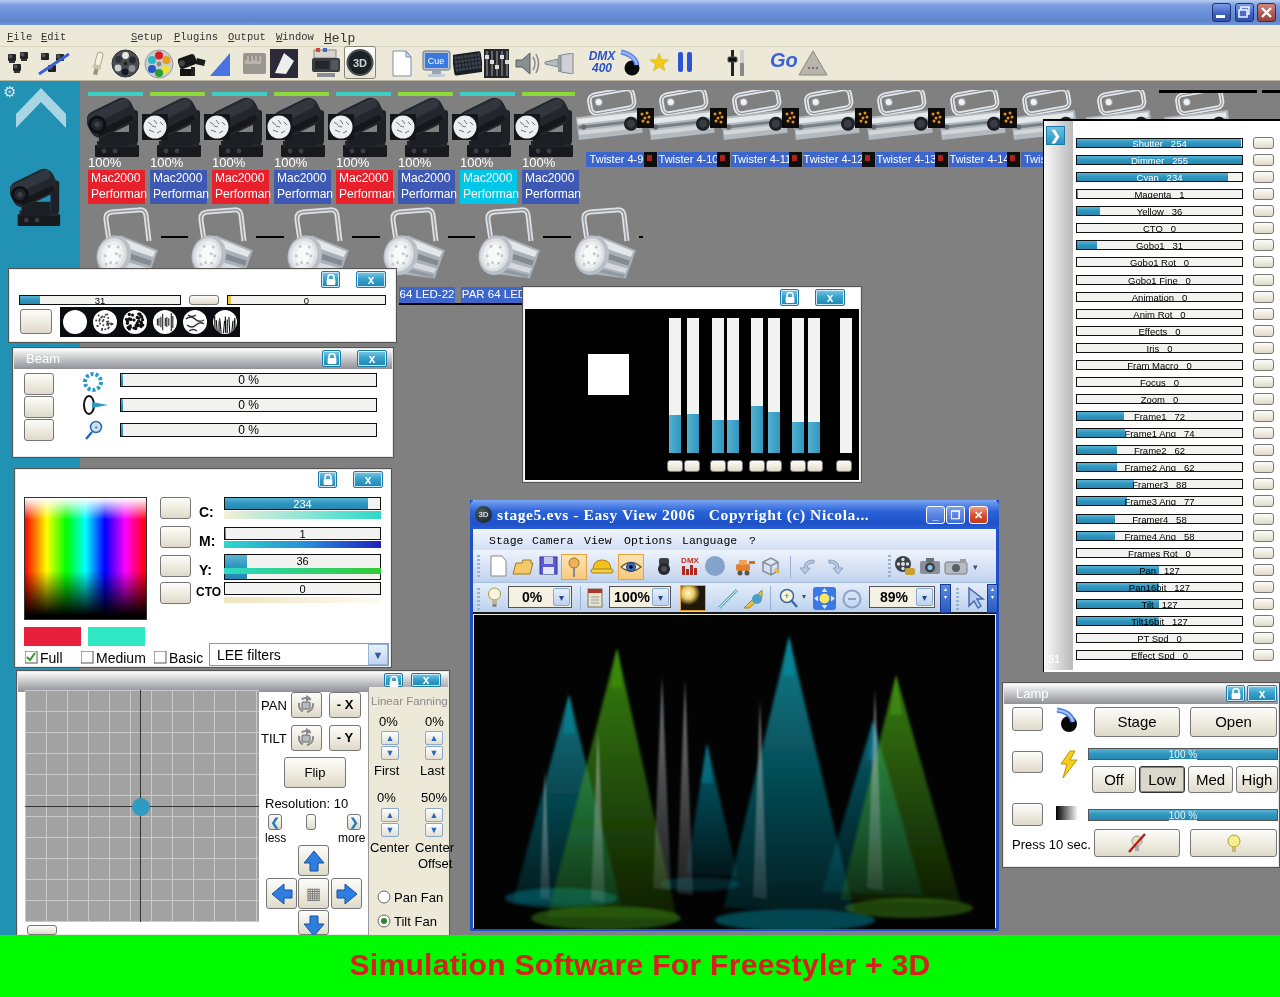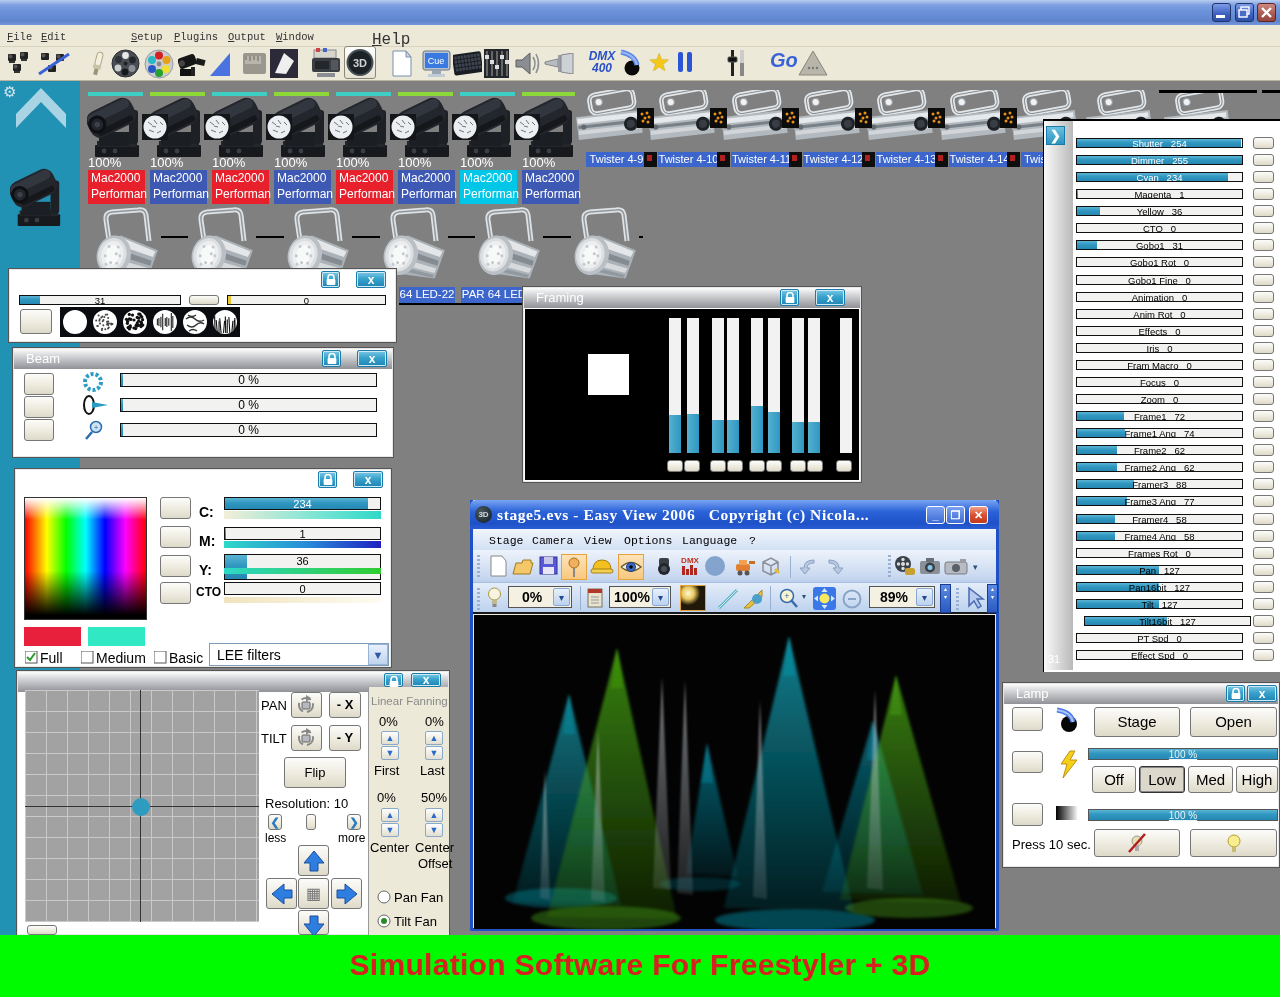--- a/index.html
+++ b/index.html
@@ -41,21 +41,21 @@
         <path d="M4 4 L13 13 M13 4 L4 13" stroke="#fff" stroke-width="2.4"></path>
       </svg></div>
     <div class="abs" style="left:0;top:25px;width:1280px;height:22px;background:#ece9d8;border-bottom:1px solid #d8d4c0;"></div>
     <div class="abs mono" style="left:7px;top:31px;font-size:10.5px;color:#333;"><span class="u">F</span>ile</div>
     <div class="abs mono" style="left:41px;top:31px;font-size:10.5px;color:#333;"><span class="u">E</span>dit</div>
     <div class="abs mono" style="left:78px;top:31px;font-size:10px;color:#333;margin-top:16px;"><span class="u">F</span>ixture</div>
     <div class="abs mono" style="left:131px;top:31px;font-size:10.5px;color:#333;"><span class="u">S</span>etup</div>
     <div class="abs mono" style="left:174px;top:31px;font-size:10.5px;color:#333;"><span class="u">P</span>lugins</div>
     <div class="abs mono" style="left:228px;top:31px;font-size:10.5px;color:#333;"><span class="u">O</span>utput</div>
     <div class="abs mono" style="left:276px;top:31px;font-size:10.5px;color:#333;"><span class="u">W</span>indow</div>
-    <div class="abs mono" style="left:324px;top:31px;font-size:16px;color:#333;margin-left:48px;"><span class="u">H</span>elp</div>
+    <div class="abs mono" style="left:324px;top:31px;font-size:13px;color:#333;"><span class="u">H</span>elp</div>
     <div class="abs" style="left:0;top:47px;width:1280px;height:34px;background:#ece9d8;border-bottom:1px solid #b8b4a0;"></div>
     <div class="abs" style="left:6px;top:52px;width:30px;height:24px;"><svg width="30" height="24" viewBox="0 0 30 24">
         <g transform="translate(2,2)">
           <rect width="8" height="7" rx="1" fill="#222"></rect>
           <circle cx="2.5" cy="2.5" r="2" fill="#555"></circle>
           <rect x="1" y="7" width="6" height="2" fill="#333"></rect>
         </g>
         <g transform="translate(14,0)">
           <rect width="8" height="7" rx="1" fill="#222"></rect>
           <circle cx="2.5" cy="2.5" r="2" fill="#555"></circle>
@@ -1012,21 +1012,21 @@
     <div class="chs" style="left:1076px;top:582px;width:167px;">
       <div class="chf" style="width:82px"></div>
       <div class="chl" style="color:#000">Pan16bit&nbsp;&nbsp;&nbsp;127</div>
     </div>
     <div class="sbtn abs" style="left:1253px;top:581px;width:21px;height:12px;"></div>
     <div class="chs" style="left:1076px;top:599px;width:167px;">
       <div class="chf" style="width:82px"></div>
       <div class="chl" style="color:#000">Tilt&nbsp;&nbsp;&nbsp;127</div>
     </div>
     <div class="sbtn abs" style="left:1253px;top:598px;width:21px;height:12px;"></div>
-    <div class="chs" style="left:1076px;top:616px;width:167px;margin-left:8px;">
+    <div class="chs" style="left:1076px;top:616px;width:167px;">
       <div class="chf" style="width:82px"></div>
       <div class="chl" style="color:#000">Tilt16bit&nbsp;&nbsp;&nbsp;127</div>
     </div>
     <div class="sbtn abs" style="left:1253px;top:615px;width:21px;height:12px;"></div>
     <div class="chs" style="left:1076px;top:633px;width:167px;">
       <div class="chf" style="width:0px"></div>
       <div class="chl" style="color:#000">PT Spd&nbsp;&nbsp;&nbsp;0</div>
     </div>
     <div class="sbtn abs" style="left:1253px;top:632px;width:21px;height:12px;"></div>
     <div class="chs" style="left:1076px;top:650px;width:167px;">
@@ -1156,21 +1156,20 @@
       <line x1="11.1" y1="26" x2="9.7" y2="11.3" stroke="#111" stroke-width="1.1"></line>
       <line x1="13.5" y1="26" x2="14.6" y2="13.9" stroke="#111" stroke-width="1.1"></line>
       <line x1="15.7" y1="26" x2="15.3" y2="9.6" stroke="#111" stroke-width="1.1"></line>
       <line x1="17.2" y1="26" x2="17.3" y2="12.6" stroke="#111" stroke-width="1.1"></line>
       <line x1="19.8" y1="26" x2="18.9" y2="10.0" stroke="#111" stroke-width="1.1"></line>
       <line x1="21.8" y1="26" x2="22.9" y2="13.9" stroke="#111" stroke-width="1.1"></line>
       <line x1="23.8" y1="26" x2="24.5" y2="12.9" stroke="#111" stroke-width="1.1"></line>
       <line x1="25.2" y1="26" x2="24.8" y2="11.1" stroke="#111" stroke-width="1.1"></line>
     </svg>
     <div class="fswin" style="left:522px;top:286px;width:340px;height:197px;">
-      <div class="fstitle">Framing</div>
       <div class="lockbtn" style="right:62px;"><svg width="12" height="12" viewBox="0 0 12 12" style="margin-top:2px">
           <path d="M3 5 V3.5 A3 3 0 0 1 9 3.5 V5" fill="none" stroke="#fff" stroke-width="1.6"></path>
           <rect x="1.6" y="5" width="8.8" height="6" rx="1" fill="#fff"></rect>
         </svg></div>
       <div class="xbtn" style="right:16px;">x</div>
       <div class="abs" style="left:2px;top:22px;width:334px;height:171px;background:#000;"></div>
     </div>
     <div class="abs" style="left:588px;top:354px;width:41px;height:41px;background:#fff;"></div>
     <div class="abs" style="left:669px;top:318px;width:12px;height:135px;background:#f2f2f2;"></div>
     <div class="abs" style="left:669px;top:415px;width:12px;height:38px;background:linear-gradient(to right,#55b0d0,#2f97c0);"></div>

